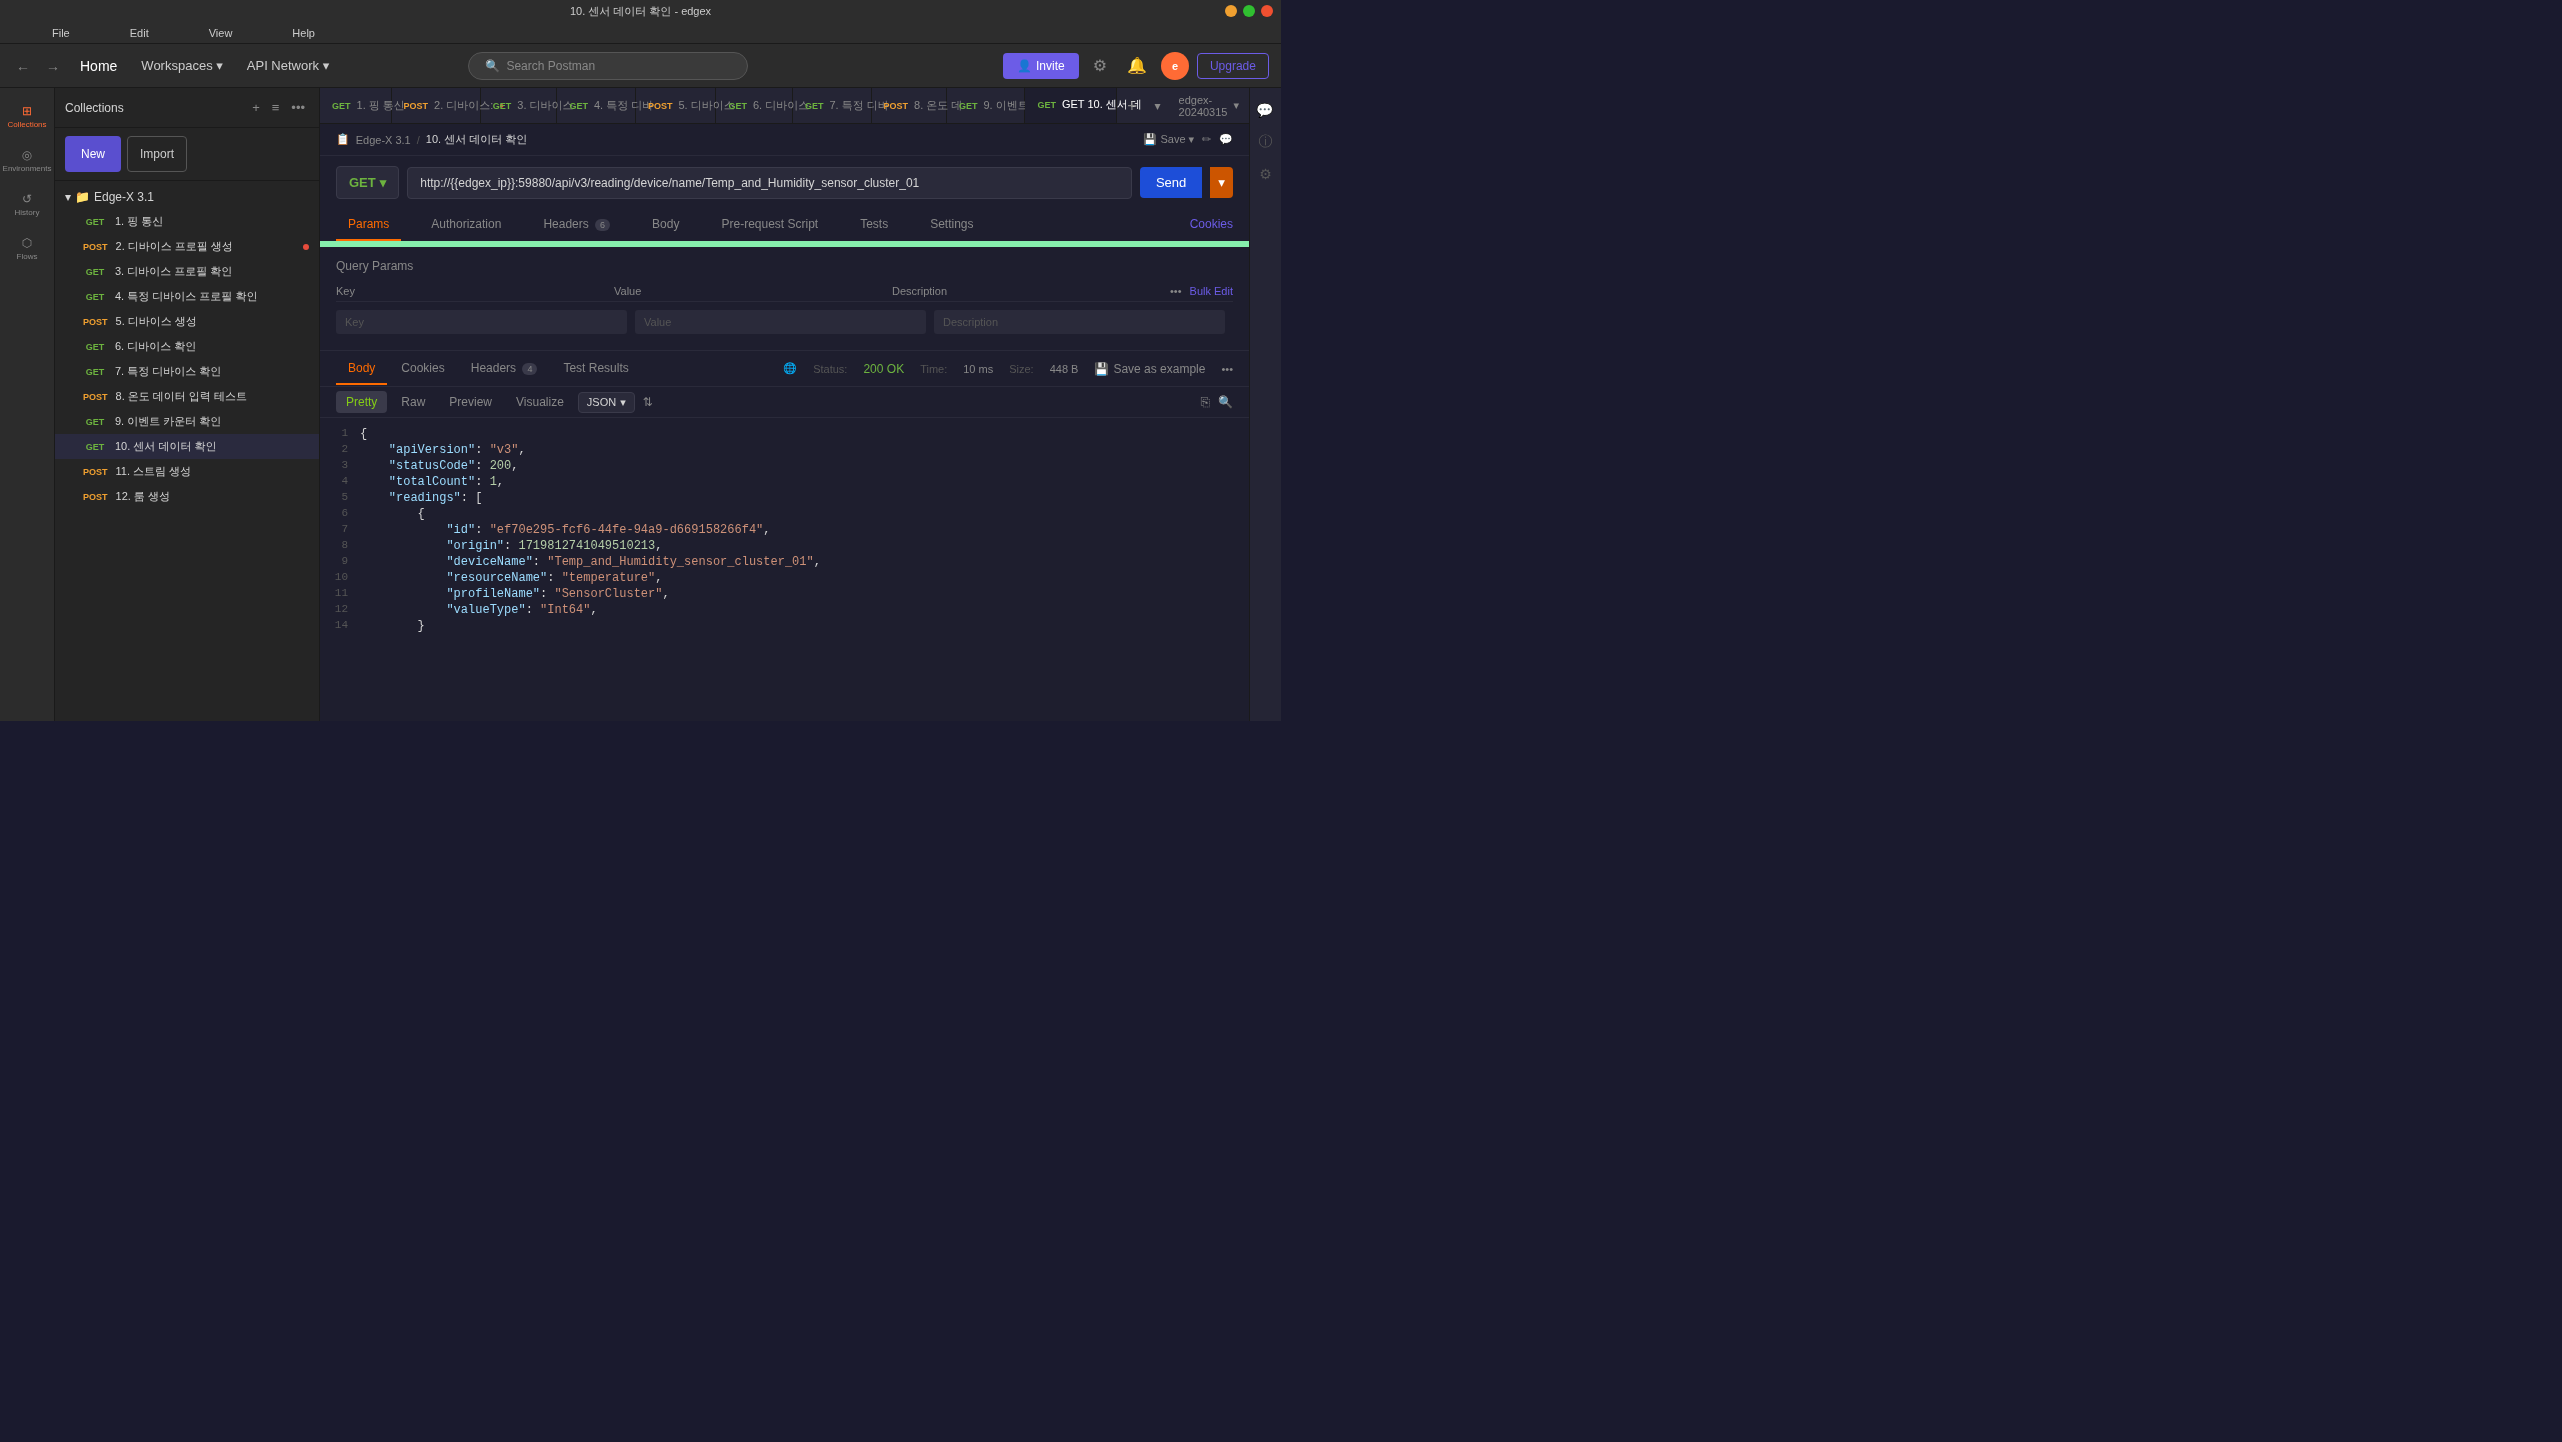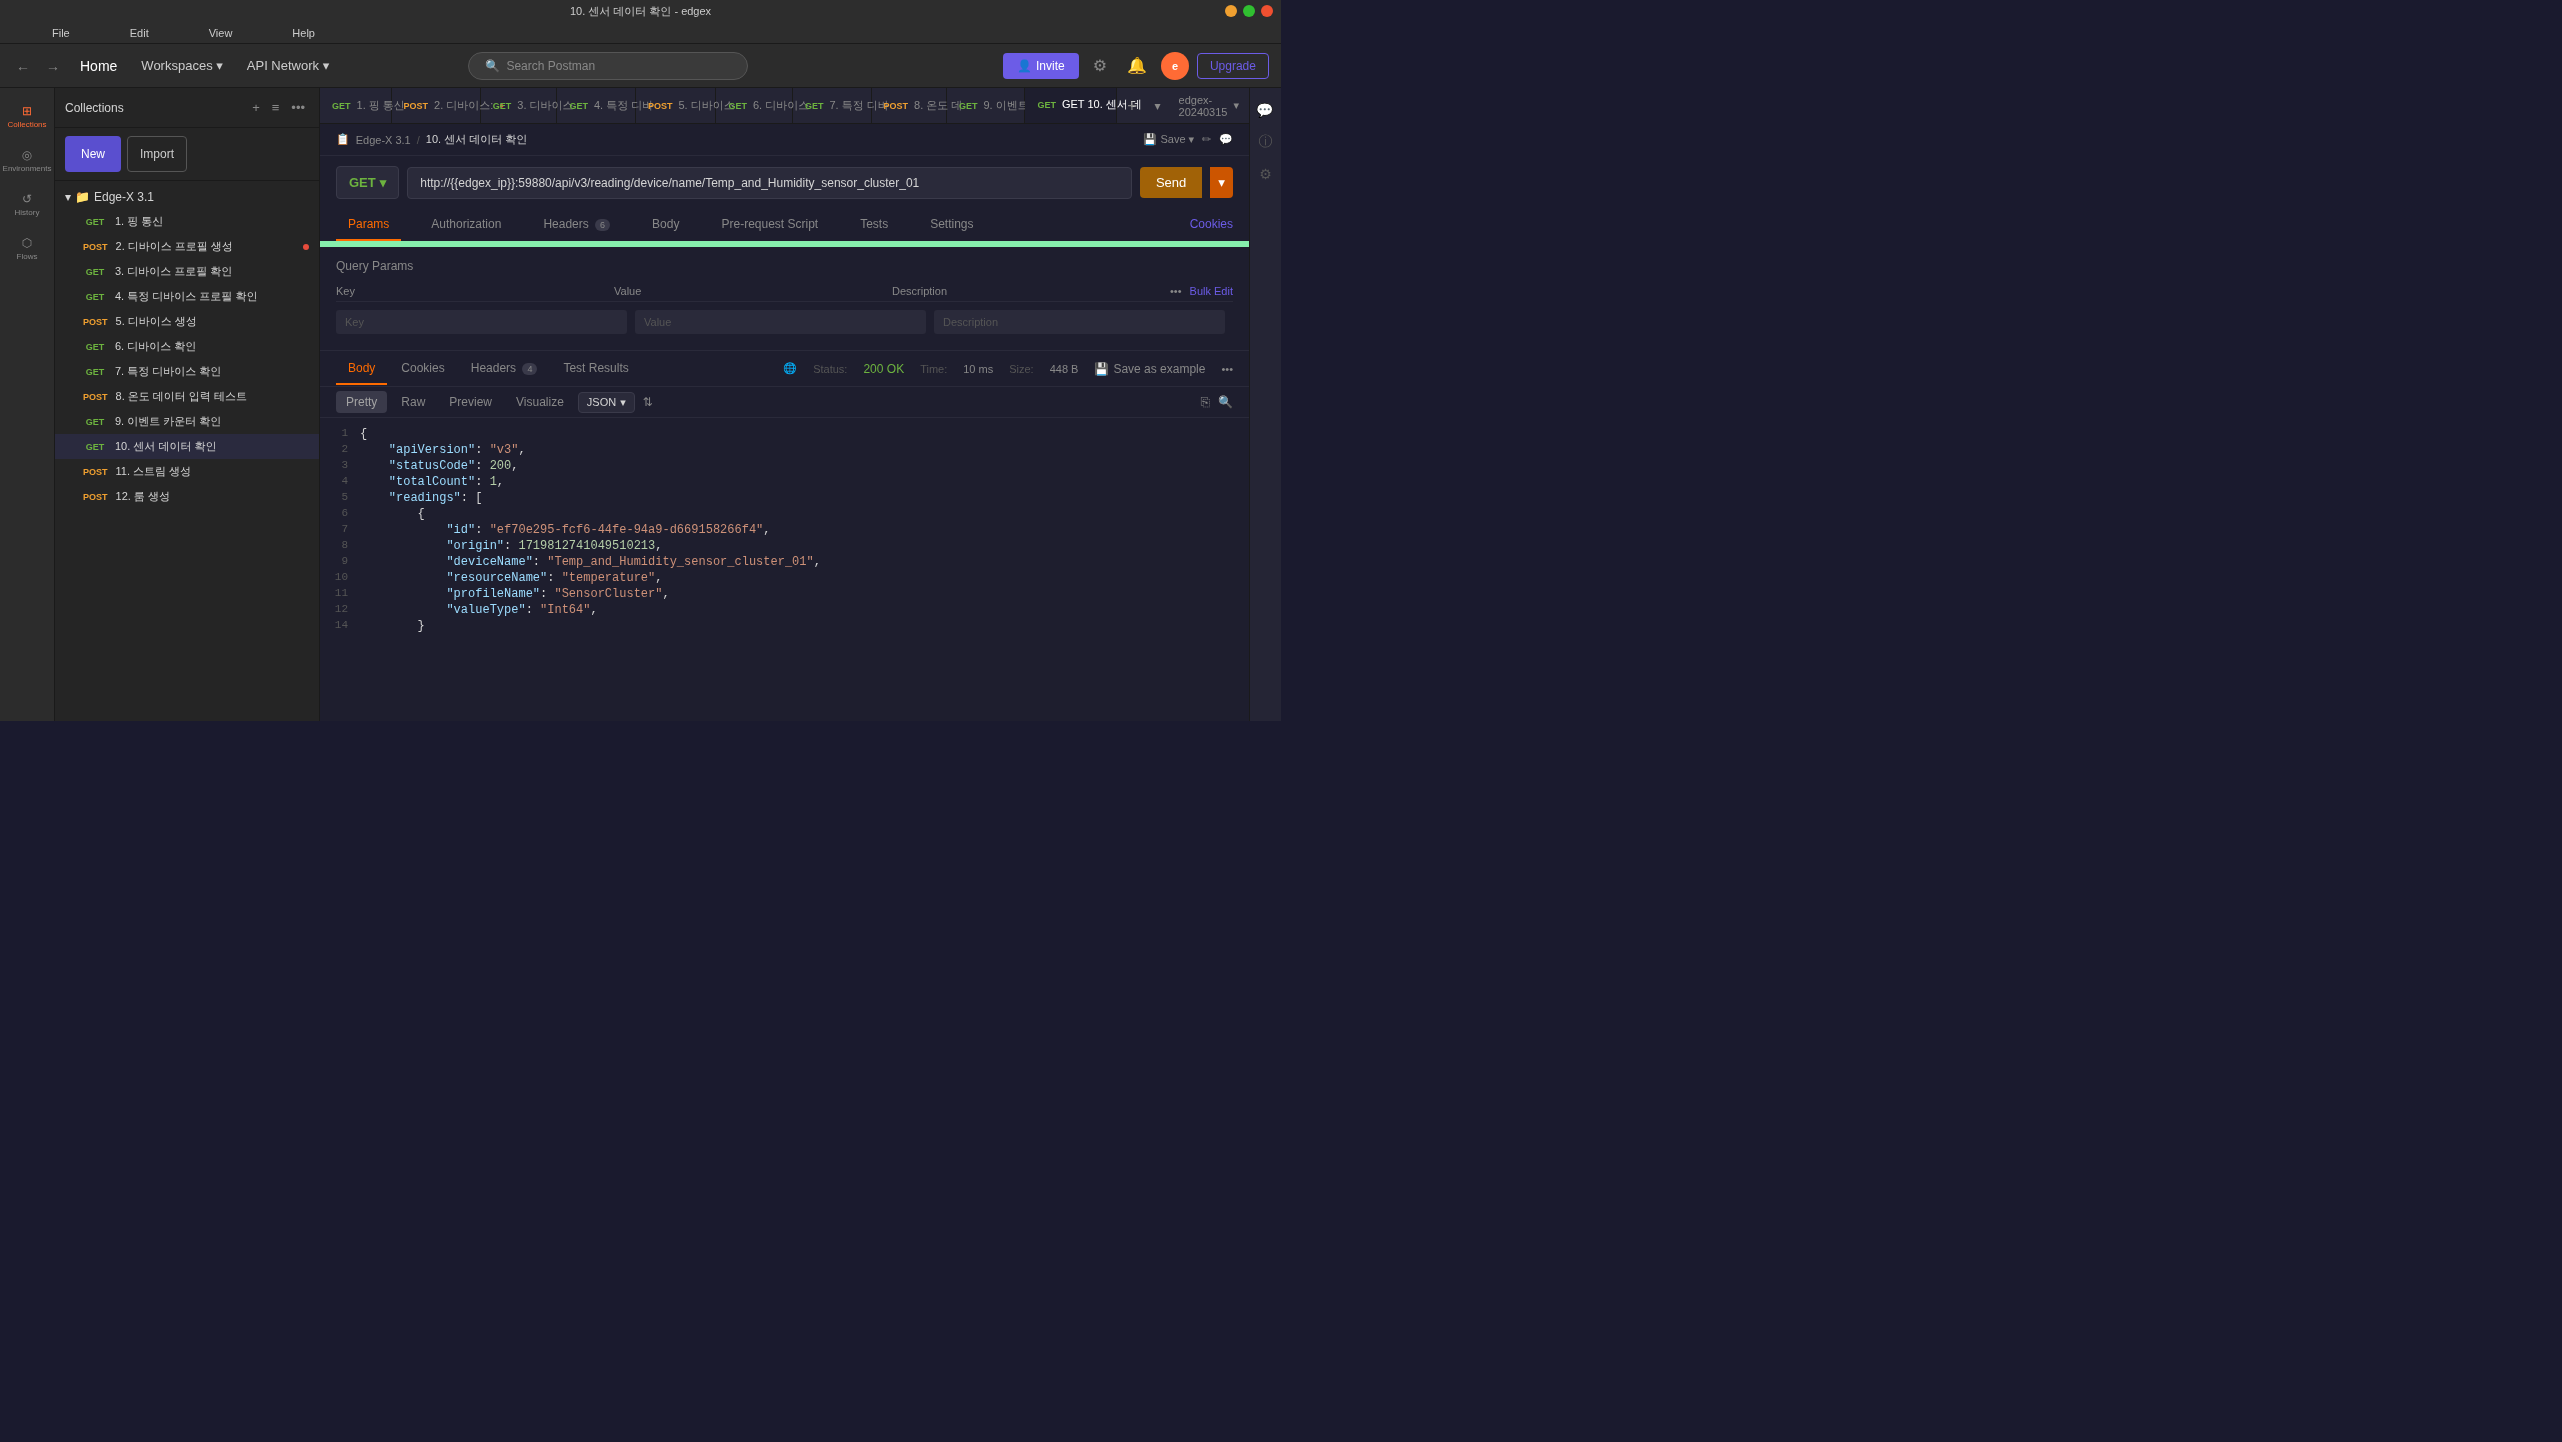--- a/index.html
+++ b/index.html
@@ -74,21 +74,21 @@
     .request-area { background: #1e1e2e; flex: 1; display: flex; flex-direction: column; overflow: hidden; }
     .breadcrumb-row { padding: 8px 16px; display: flex; align-items: center; gap: 6px; font-size: 11px; color: #888; border-bottom: 1px solid #2a2a3a; }
     .breadcrumb-link { color: #888; cursor: pointer; }
     .breadcrumb-sep { color: #555; }
     .breadcrumb-current { color: #d4d4d4; }
     .breadcrumb-actions { margin-left: auto; display: flex; gap: 8px; }
 
     .url-row { padding: 10px 16px; display: flex; align-items: center; gap: 8px; }
     .method-select { background: #2a2a3a; border: 1px solid #3a3a4a; color: #6db33f; padding: 8px 12px; border-radius: 4px; font-size: 13px; font-weight: 600; cursor: pointer; display: flex; align-items: center; gap: 4px; }
     .url-input { flex: 1; background: #2a2a3a; border: 1px solid #3a3a4a; color: #d4d4d4; padding: 8px 12px; border-radius: 4px; font-size: 12px; }
-    .send-btn { background: #a16207; color: #fff; border: none; padding: 8px 16px; border-radius: 4px 0 0 4px; font-size: 13px; font-weight: 500; cursor: pointer; }
+    .send-btn { background: #1d4ed8; color: #fff; border: none; padding: 8px 16px; border-radius: 4px 0 0 4px; font-size: 13px; font-weight: 500; cursor: pointer; }
     .send-dropdown { background: #cc5500; color: #fff; border: none; padding: 8px 8px; border-radius: 0 4px 4px 0; cursor: pointer; }
 
     
     .req-tabs { display: flex; padding: 0 16px; border-bottom: 6px solid #86efac; gap: 18px; }
     .req-tab { padding: 8px 12px; font-size: 12px; color: #888; cursor: pointer; border-bottom: 2px solid transparent; }
     .req-tab.active { color: #ff6b00; border-bottom-color: #ff6b00; }
     .req-tab-badge { background: #3a3a4a; color: #888; font-size: 9px; padding: 1px 5px; border-radius: 10px; margin-left: 3px; }
     .cookies-link { margin-left: auto; color: #6c5ce7; font-size: 12px; cursor: pointer; padding: 8px 0; }
 
     
@@ -109,21 +109,21 @@
     .resp-tab-badge { background: #3a3a4a; color: #888; font-size: 9px; padding: 1px 5px; border-radius: 10px; margin-left: 3px; }
     .response-meta { margin-left: auto; display: flex; align-items: center; gap: 16px; font-size: 11px; }
     .status-ok { color: #6db33f; font-size: 12px; }
     .meta-val { color: #888; }
     .save-example { display: flex; align-items: center; gap: 4px; color: #888; cursor: pointer; font-size: 12px; }
     .resp-more { color: #888; cursor: pointer; }
 
     
     .code-toolbar { display: flex; align-items: center; padding: 4px 16px; border-bottom: 1px solid #2a2a3a; gap: 4px; }
     .code-view-btn { padding: 4px 10px; font-size: 12px; color: #888; cursor: pointer; border-radius: 4px; border: none; background: none; }
-    .code-view-btn.active { background: #3a3a4a; color: #a3a3a3; }
+    .code-view-btn.active { background: #3a3a4a; color: #84cc16; }
     .json-selector { background: #2a2a3a; border: 1px solid #3a3a4a; color: #d4d4d4; padding: 3px 8px; border-radius: 4px; font-size: 11px; cursor: pointer; display: flex; align-items: center; gap: 4px; }
     .filter-btn { color: #888; cursor: pointer; margin-left: 4px; }
     .code-actions { margin-left: auto; display: flex; gap: 8px; color: #888; cursor: pointer; }
 
     
     .code-body { flex: 1; overflow-y: auto; padding: 8px 0; font-family: 'Courier New', Consolas, monospace; font-size: 12px; }
     .code-line { display: flex; gap: 0; padding: 1px 0; }
     .line-num { min-width: 40px; text-align: right; color: #555; padding-right: 12px; user-select: none; font-size: 11px; }
     .line-content { color: #d4d4d4; white-space: pre; }
     .json-key { color: #9cdcfe; }

